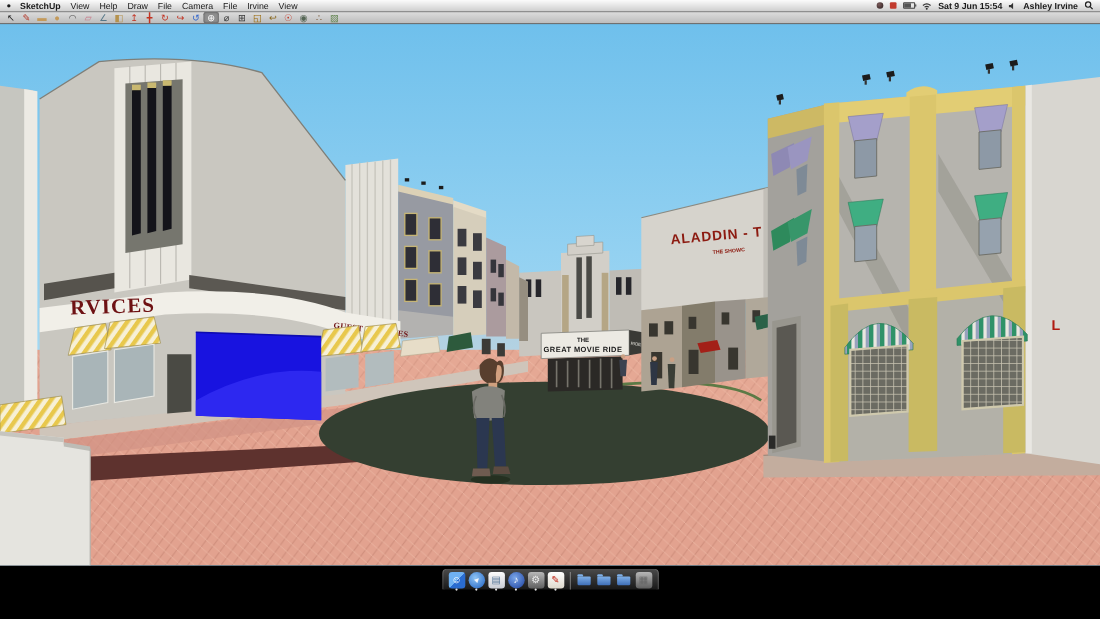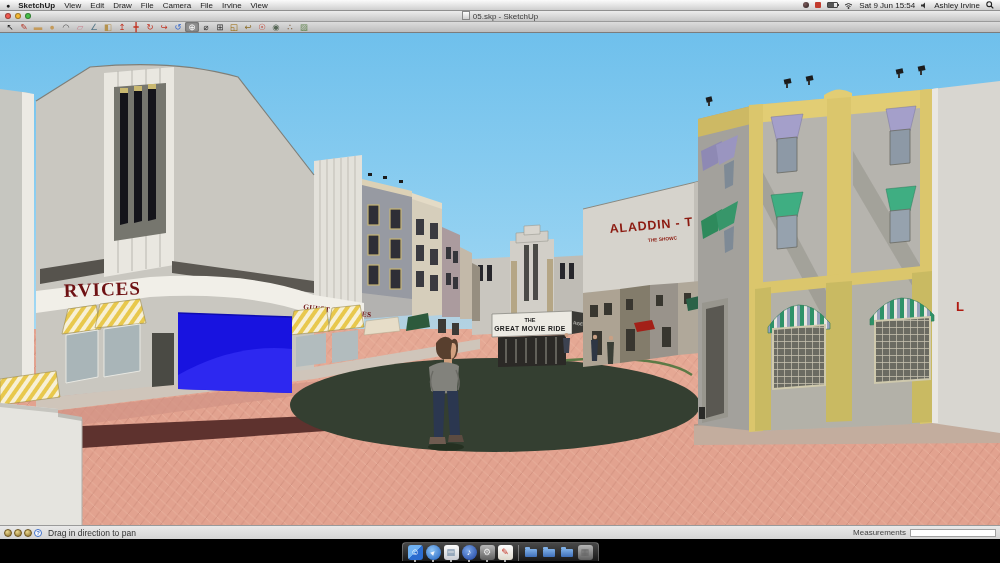--- a/index.html
+++ b/index.html
@@ -11,21 +11,21 @@
     display:flex;align-items:center;font-size:8px;color:#1a1a1a;padding:0 6px;box-sizing:border-box;text-align:center;}
   .menubar .apple{font-size:7px;margin-right:8px;line-height:1;}
   .menubar .mi{margin-right:9px;white-space:nowrap;}
   .menubar .mi.app{font-weight:bold;}
   .menubar .grow{flex:1;}
   .mb-circle{width:6px;height:6px;border-radius:50%;background:radial-gradient(circle at 35% 35%,#7a5a5a,#2a1d1d);margin-right:6px;}
   .mb-square{width:6px;height:6px;border-radius:1px;background:#c23b2e;margin-right:6px;}
   .mb-batt{width:9px;height:4px;border:1px solid #444;border-radius:1px;position:relative;margin-right:6px;background:linear-gradient(90deg,#555 70%,transparent 70%);}
   .mb-batt:after{content:"";position:absolute;right:-2px;top:1px;width:1px;height:2px;background:#444;}
   .mb-svg{margin-right:6px;display:block;}
-  .menubar .right-txt{margin-right:6px;white-space:nowrap;}
+  .menubar .right-txt{margin-right:6px;white-space:nowrap;font-weight:bold;}
 
   
   .titlebar{height:10px;background:linear-gradient(#ececec,#c6c6c6);border-bottom:1px solid #9a9a9a;
     position:relative;display:flex;align-items:center;}
   .tl{width:6px;height:6px;border-radius:50%;margin-left:4px;border:0.5px solid rgba(0,0,0,.35);box-sizing:border-box;}
   .tl.red{background:#f15b51;margin-left:5px;}
   .tl.yellow{background:#f5b935;}
   .tl.green{background:#48c04a;}
   .titlebar .title{position:absolute;left:0;right:0;text-align:center;font-size:8px;color:#3a3a3a;}
   .docicon{display:inline-block;width:6px;height:7px;background:linear-gradient(#fff,#cfcfcf);border:0.5px solid #888;margin-right:3px;vertical-align:-1px;}
@@ -73,21 +73,21 @@
 </style>
 </head>
 <body>
 
 <div class="screen">
 
   <div class="menubar">
     <span class="apple">●</span>
     <span class="mi app">SketchUp</span>
     <span class="mi">View</span>
-    <span class="mi">Edit</span>
+    <span class="mi">Help</span>
     <span class="mi">Draw</span>
     <span class="mi">File</span>
     <span class="mi">Camera</span>
     <span class="mi">File</span>
     <span class="mi">Irvine</span>
     <span class="mi">View</span>
     <span class="grow"></span>
     <span class="mb-circle"></span>
     <span class="mb-square"></span>
     <span class="mb-batt"></span>
@@ -99,26 +99,20 @@
     <svg class="mb-svg" width="7" height="7">
       <path d="M0,2.5 H2 L4,0.5 V6.5 L2,4.5 H0 Z" fill="#333"></path>
     </svg>
     <span class="right-txt">Ashley Irvine</span>
     <svg class="mb-svg" width="8" height="8" style="margin-right:0;">
       <circle cx="3.2" cy="3.2" r="2.4" stroke="#222" stroke-width="1.1" fill="none"></circle>
       <path d="M5,5 L7.3,7.3" stroke="#222" stroke-width="1.2"></path>
     </svg>
   </div>
 
-  <div class="titlebar">
-    <span class="tl red"></span>
-    <span class="tl yellow"></span>
-    <span class="tl green"></span>
-    <span class="title"><span class="docicon"></span><span>05.skp - SketchUp</span></span>
-  </div>
 
   <div class="toolbar">
     <span class="tool" style="color:#1a1a1a">↖</span>
     <span class="tool" style="color:#b33425">✎</span>
     <span class="tool" style="color:#c49a5a">▬</span>
     <span class="tool" style="color:#c49a5a">●</span>
     <span class="tool" style="color:#555555">◠</span>
     <span class="tool" style="color:#c87a8a">▱</span>
     <span class="tool" style="color:#557788">∠</span>
     <span class="tool" style="color:#b5924e">◧</span>
@@ -394,30 +388,20 @@
         <path d="M433,338 Q428,349 433,358" stroke="#6a6a64" stroke-width="1.4" fill="none"></path>
         <path d="M456,337 Q461,348 458,357" stroke="#6a6a64" stroke-width="1.4" fill="none"></path>
         <polygon points="433,358 445,358 443,404 434,404" fill="#2b3750"></polygon>
         <polygon points="447,358 458,358 460,402 450,402" fill="#2b3750"></polygon>
         <polygon points="430,404 445,404 446,411 429,411" fill="#6f5b50"></polygon>
         <polygon points="449,402 462,402 464,409 448,409" fill="#5c4b41"></polygon>
       </g>
     </svg>
   </div>
 
-  <div class="statusbar">
-    <span class="sb-ico sb-gold"></span>
-    <span class="sb-ico sb-gold"></span>
-    <span class="sb-ico sb-gold"></span>
-    <span class="sb-ico sb-help">?</span>
-    <span class="sb-hint">Drag in direction to pan</span>
-    <span class="sb-grow"></span>
-    <span class="sb-measure">Measurements</span>
-    <input class="sb-input" value="" style="">
-  </div>
 
   <div class="desktop">
     <div class="dock">
       <div class="dtile finder">
           <span class="dglyph">☺</span>
           <i class="dot"></i>
         </div>
       <div class="dtile safari">
           <span class="dglyph">▲</span>
           <i class="dot"></i>

